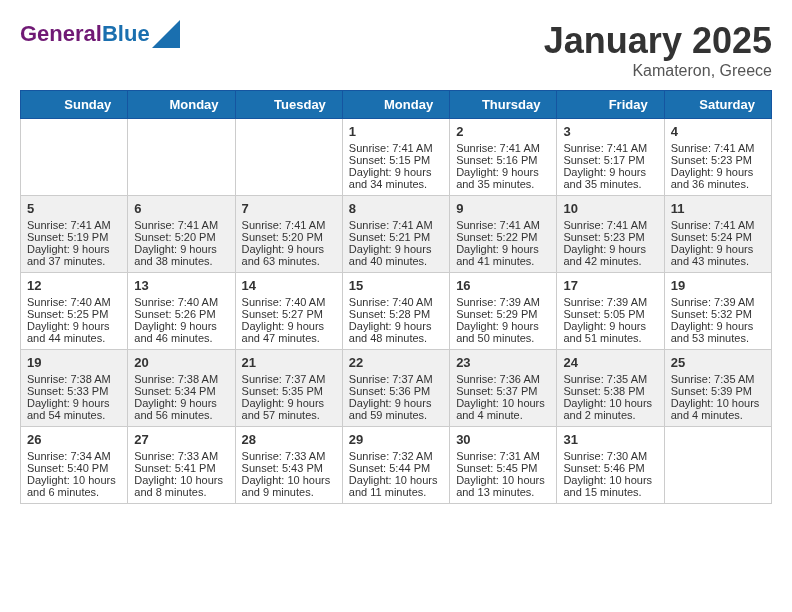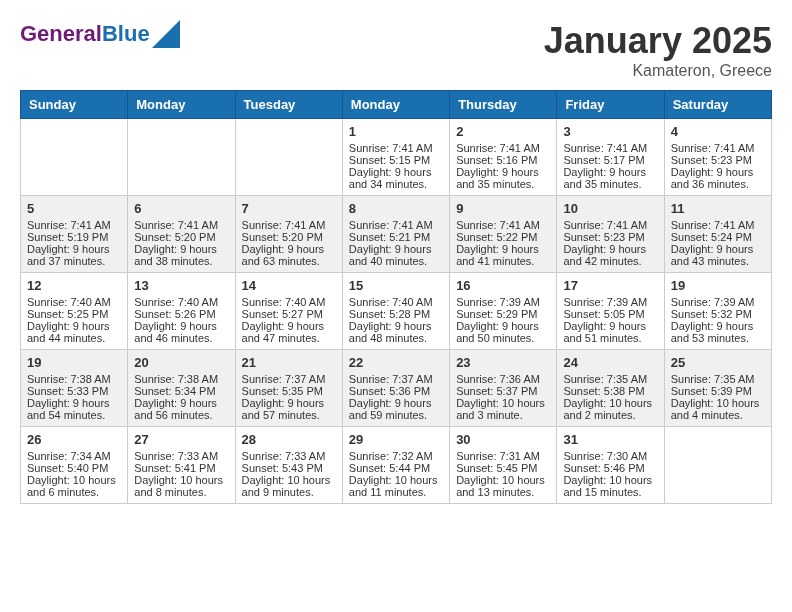--- a/index.html
+++ b/index.html
@@ -45,22 +45,22 @@
       color: #555;
     }
     .calendar {
       width: 100%;
       border-collapse: collapse;
       border: 1px solid #ccc;
     }
     .calendar th {
       background-color: #1a6faf;
       color: #fff;
-      text-align: left;
-      padding: 6px 8px;
+      text-align: right;
+      padding: 6px 16px;
       font-size: 13px;
       border: 1px solid #1555a0;
     }
     .calendar td {
       vertical-align: top;
       border: 1px solid #ccc;
       padding: 5px 6px;
       font-size: 11px;
       color: #333;
       width: 14.28%;
@@ -277,21 +277,21 @@
           <div>Sunrise: 7:37 AM</div>
           <div>Sunset: 5:36 PM</div>
           <div>Daylight: 9 hours</div>
           <div>and 59 minutes.</div>
         </td>
         <td>
           <span class="day-num">23</span>
           <div>Sunrise: 7:36 AM</div>
           <div>Sunset: 5:37 PM</div>
           <div>Daylight: 10 hours</div>
-          <div>and 3 minute.</div>
+          <div>and 4 minute.</div>
         </td>
         <td>
           <span class="day-num">24</span>
           <div>Sunrise: 7:35 AM</div>
           <div>Sunset: 5:38 PM</div>
           <div>Daylight: 10 hours</div>
           <div>and 2 minutes.</div>
         </td>
         <td>
           <span class="day-num">25</span>

